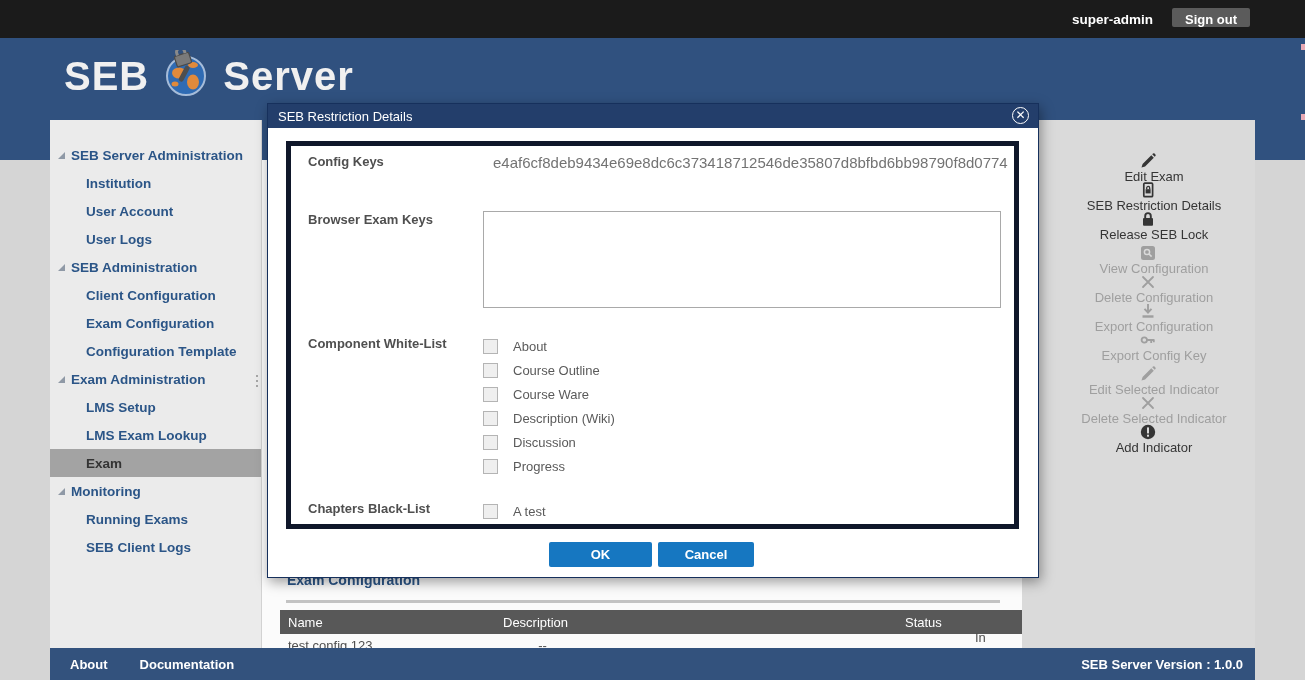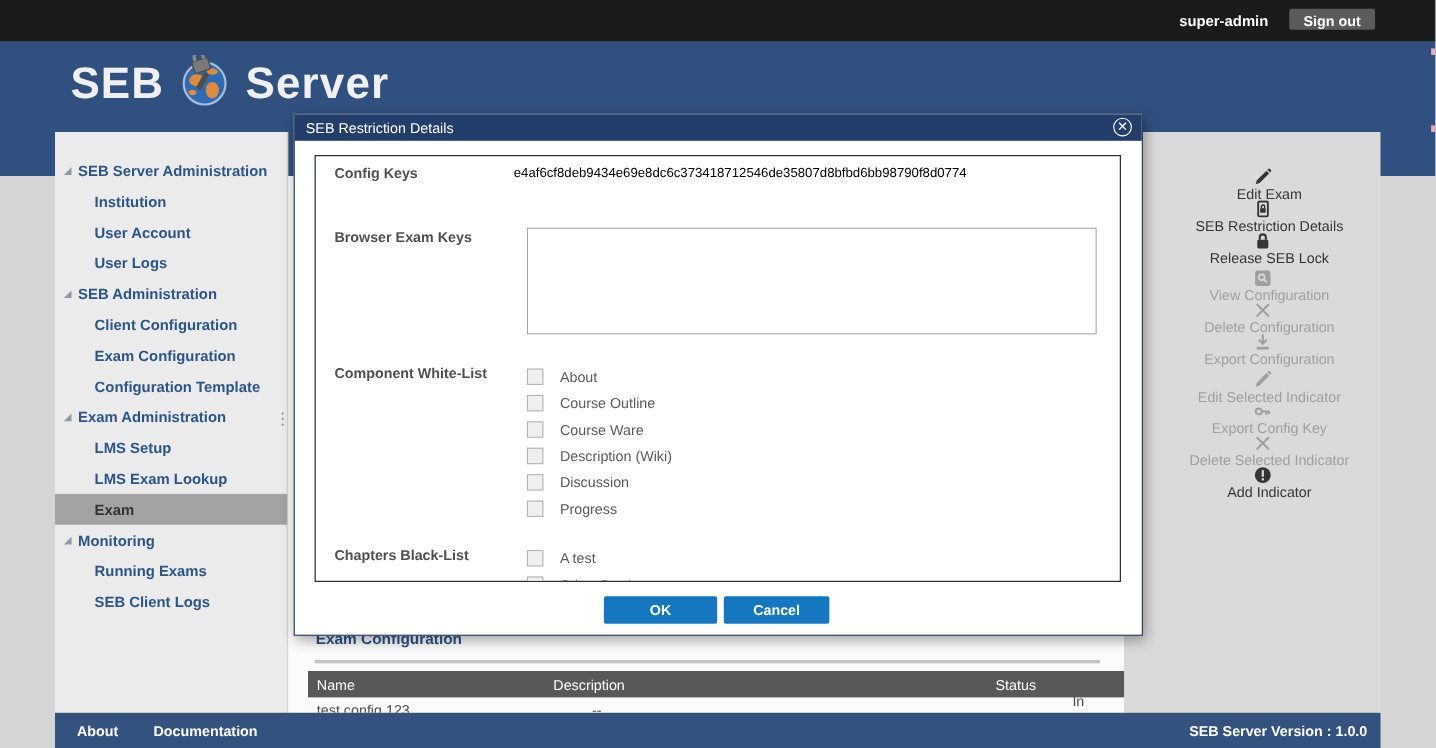--- a/index.html
+++ b/index.html
@@ -61,24 +61,24 @@
   .footer-link + .footer-link { margin-left:32px; }
   .footer-version { margin-left:auto; margin-right:12px; }
 
   
   .modal { position:absolute; left:267px; top:103px; width:772px; height:475px; background:#fff;
            box-shadow:2px 4px 12px rgba(0,0,0,0.38); border:1px solid #16305c; }
   .modal-title { height:24px; background:#233e6b; color:#fff; font-size:13px; display:flex;
                  align-items:center; padding-left:10px; position:relative; }
   .modal-close { position:absolute; right:9px; top:3px; width:17px; height:17px; border:1px solid #fff;
                  border-radius:50%; color:#fff; text-align:center; line-height:15px; font-size:12px; cursor:pointer; }
-  .modal-box { position:absolute; left:18px; top:37px; right:19px; bottom:48px; border:1px solid #0f172a;
+  .modal-box { position:absolute; left:18px; top:37px; right:19px; bottom:48px; border:5px solid #0f172a;
                background:#fff; overflow:hidden; }
   .f-label { position:absolute; left:17px; font-weight:bold; font-size:13px; color:#4f4f4f; }
-  .f-value { position:absolute; left:180px; font-size:12px; color:#000000; }
+  .f-value { position:absolute; left:202px; font-size:15px; color:#737373; }
   .bek-textarea { position:absolute; left:192px; top:65px; width:518px; height:97px; border:1px solid #a9a9a9;
                   resize:none; font-family:"Liberation Sans", sans-serif; font-size:13px; color:#4f4f4f; }
   .cb-list { position:absolute; left:192px; }
   .cb-row { height:24px; display:flex; align-items:center; }
   .cb { width:15px; height:15px; background:#efefef; border:1px solid #b4b4b4; flex:0 0 auto; cursor:pointer; }
   .cb-label { margin-left:15px; font-size:13px; color:#5a5a5a; }
   .btn { position:absolute; top:438px; height:25px; background:#1677c1; color:#fff; font-weight:bold;
          font-size:13px; text-align:center; line-height:25px; border-radius:2px; cursor:pointer; }
   .btn-ok { left:281px; width:103px; }
   .btn-cancel { left:390px; width:96px; }
@@ -233,36 +233,36 @@
   </div>
   <div class="action-item disabled">
     <span class="aicon">
       <svg width="16" height="16" viewBox="0 0 16 16">
           <path d="M8 1 V9 M4.5 5.8 L8 9.5 L11.5 5.8" fill="none" stroke="currentColor" stroke-width="1.9"></path>
           <rect x="2.5" y="12.3" width="11" height="2.4" fill="currentColor"></rect>
         </svg>
     </span>
     <span>Export Configuration</span>
   </div>
-  <div class="action-item disabled gap">
-    <span class="aicon">
-      <svg width="16" height="16" viewBox="0 0 16 16">
-          <path d="M1.5 14.5 L2.6 10.9 L11.3 2.2 L13.8 4.7 L5.1 13.4 Z M12.2 1.3 L13 0.5 Q13.8 -0.2 14.6 0.6 L15.4 1.4 Q16.1 2.2 15.4 2.9 L14.7 3.8 Z" fill="currentColor"></path>
-        </svg>
-    </span>
-    <span>Edit Selected Indicator</span>
-  </div>
   <div class="action-item disabled">
     <span class="aicon">
       <svg width="16" height="16" viewBox="0 0 16 16">
           <circle cx="4.3" cy="8" r="2.7" fill="none" stroke="currentColor" stroke-width="1.8"></circle>
           <path d="M7 8 H14.5 M11.2 8 V11 M13.8 8 V10.3" fill="none" stroke="currentColor" stroke-width="1.8"></path>
         </svg>
     </span>
     <span>Export Config Key</span>
+  </div>
+  <div class="action-item disabled gap">
+    <span class="aicon">
+      <svg width="16" height="16" viewBox="0 0 16 16">
+          <path d="M1.5 14.5 L2.6 10.9 L11.3 2.2 L13.8 4.7 L5.1 13.4 Z M12.2 1.3 L13 0.5 Q13.8 -0.2 14.6 0.6 L15.4 1.4 Q16.1 2.2 15.4 2.9 L14.7 3.8 Z" fill="currentColor"></path>
+        </svg>
+    </span>
+    <span>Edit Selected Indicator</span>
   </div>
   <div class="action-item disabled">
     <span class="aicon">
       <svg width="16" height="16" viewBox="0 0 16 16">
           <path d="M3 3 L13 13 M13 3 L3 13" stroke="currentColor" stroke-width="1.8" stroke-linecap="round"></path>
         </svg>
     </span>
     <span>Delete Selected Indicator</span>
   </div>
   <div class="action-item">

